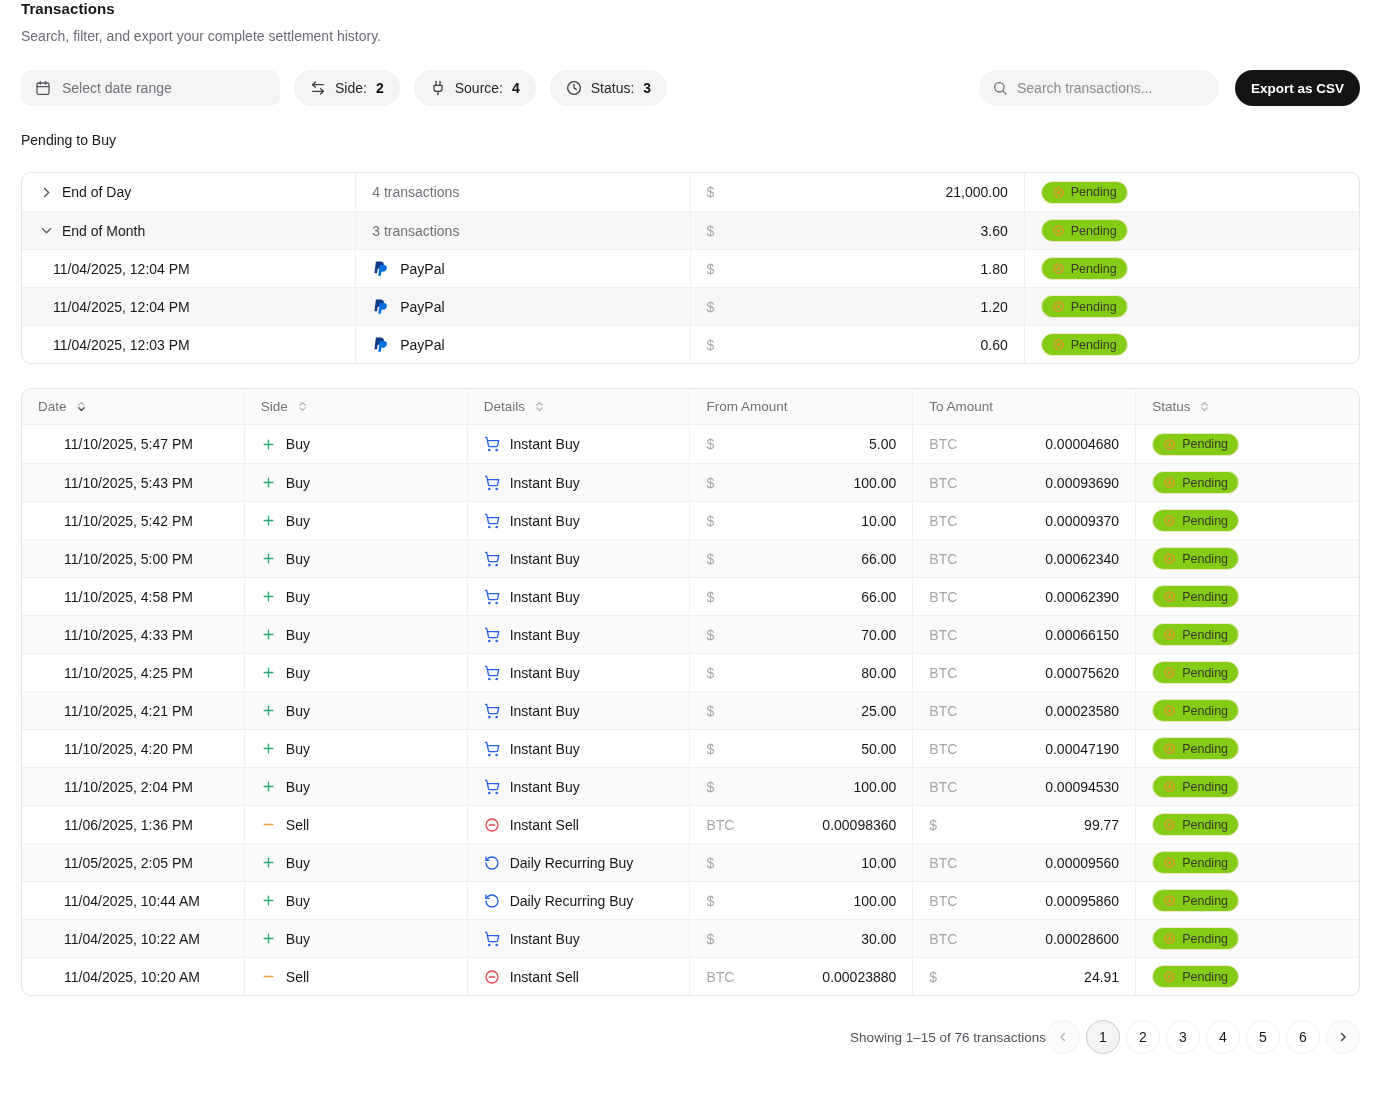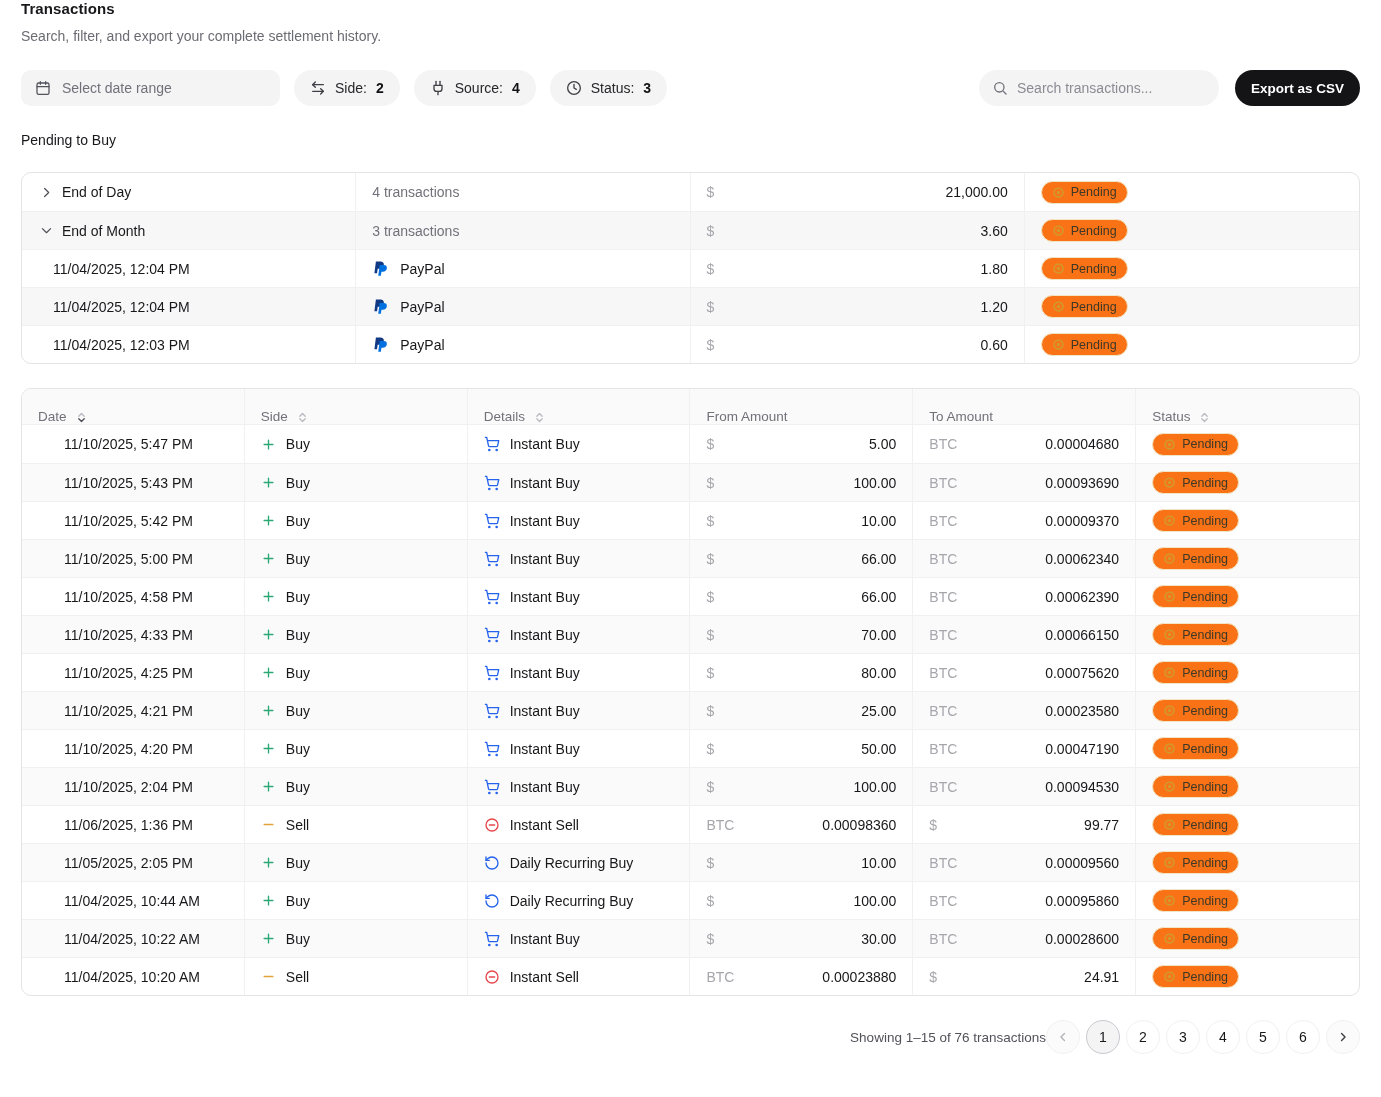--- a/index.html
+++ b/index.html
@@ -37,30 +37,30 @@
   #pending-card .prow:nth-child(even){background:#f7f7f8}
   .group-cell{gap:8px;padding-left:17px;cursor:pointer}
   .group-cell .icn{color:#52525b}
   .count-cell{color:#71717a}
   .child-date{padding-left:31px}
   .source-cell{gap:10px}
 
   
   .table-card{margin-top:24px}
   .thead{display:grid;grid-template-columns:repeat(6,1fr);height:36px;background:#fafafa;border-bottom:1px solid #f0f0f2}
-  .th{display:flex;align-items:flex-end;gap:8px;padding:0 16px;font-size:13.5px;color:#71717a;border-right:1px solid #f0f0f2;white-space:nowrap}
+  .th{display:flex;align-items:center;gap:8px;padding:0 16px;font-size:13.5px;color:#71717a;border-right:1px solid #f0f0f2;white-space:nowrap}
   .th:last-child{border-right:0}
   .trow{display:grid;grid-template-columns:repeat(6,1fr);height:38px}
   #tbody .trow + .trow{border-top:1px solid #f0f0f2}
   #tbody .trow:nth-child(even){background:#fafafa}
   .date-cell{padding-left:42px}
   .side-cell{gap:10px}
   .details-cell{gap:10px}
 
-  .badge{display:inline-flex;align-items:center;gap:6px;height:23px;padding:0 10px;background:#f97316;border:1px solid #f1e7c6;border-radius:12px;font-size:12.5px;font-weight:500;color:#3d3827;white-space:nowrap}
+  .badge{display:inline-flex;align-items:center;gap:6px;height:23px;padding:0 10px;background:#84cc16;border:1px solid #f1e7c6;border-radius:12px;font-size:12.5px;font-weight:500;color:#3d3827;white-space:nowrap}
 
   .footer{display:flex;align-items:center;justify-content:flex-end;margin-top:24px}
   .summary{font-size:13.5px;color:#52525b}
   .pagination{display:flex;align-items:center;gap:6px}
   .pg{width:34px;height:34px;border-radius:50%;border:1px solid #f1f1f3;background:#fff;display:flex;align-items:center;justify-content:center;font-size:14px;color:#18181b;cursor:pointer;font-family:inherit}
   .pg.active{border-color:#c9c9cf;background:#f4f4f5}
   .pg.nav{background:#fbfbfc}
   .pg.prev{color:#b3b3ba}
   .pg.next{color:#3f3f46}
 </style>

